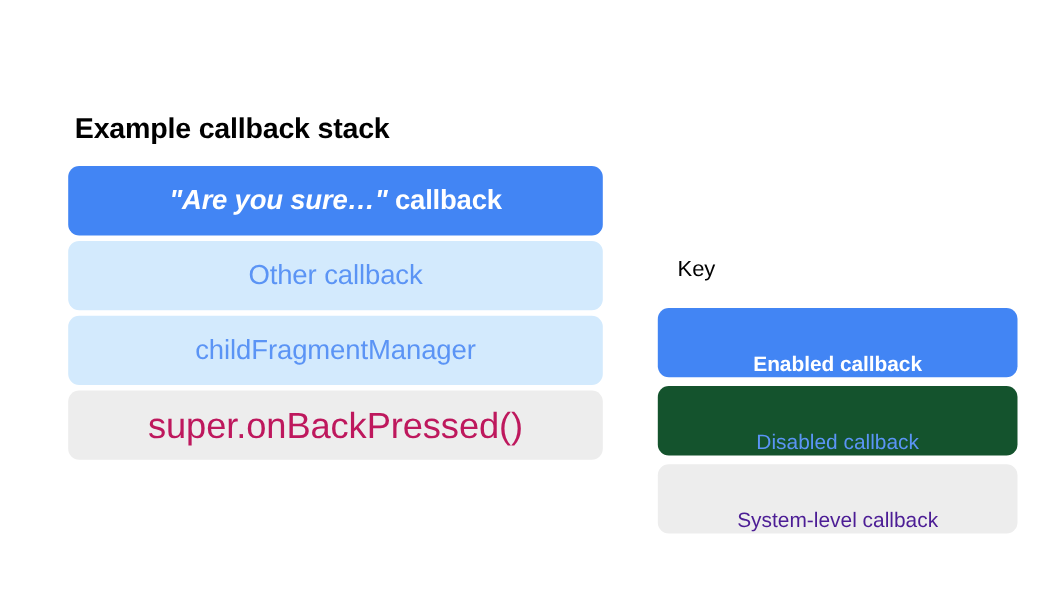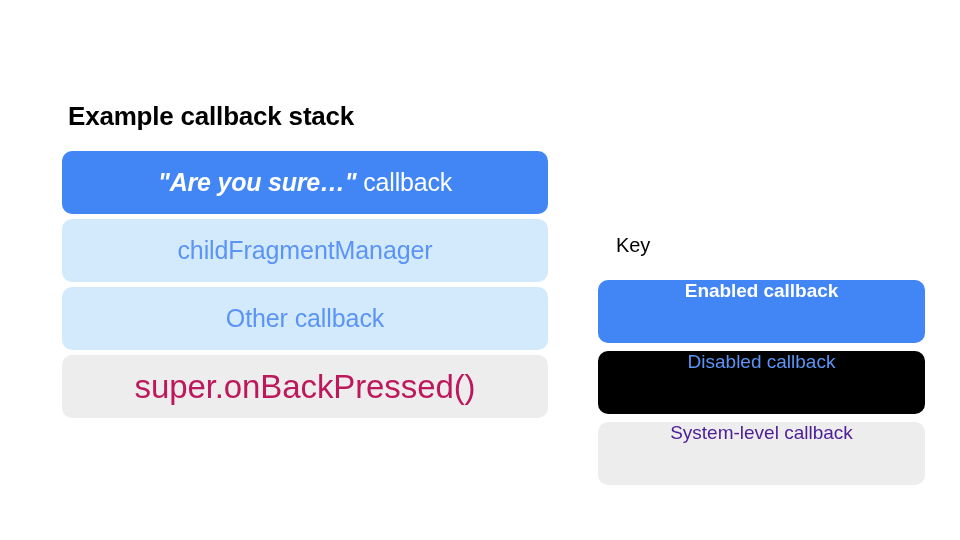--- a/index.html
+++ b/index.html
@@ -80,21 +80,21 @@
     font-size: 33px;
     letter-spacing: -0.1px;
   }
 
   .quote-italic {
     font-style: italic;
     font-weight: 700;
   }
   .quote-tail {
     font-style: normal;
-    font-weight: 400;
+    font-weight: 700;
   }
 
   
   .key-section {
     position: absolute;
     left: 598px;
     top: 232px;
     width: 327px;
   }
 
@@ -111,35 +111,35 @@
   .key-list {
     display: flex;
     flex-direction: column;
     gap: 8px;
   }
 
   .key-bar {
     height: 63px;
     border-radius: 10px;
     display: flex;
-    align-items: flex-start;
+    align-items: flex-end;
     justify-content: center;
     box-sizing: border-box;
     text-align: center;
     white-space: nowrap;
   }
   .key-bar.enabled {
     background: #4285F4;
     color: #ffffff;
     font-weight: 700;
     font-size: 19px;
     letter-spacing: -0.05px;
   }
   .key-bar.disabled {
-    background: #000000;
+    background: #14532d;
     color: #5B94F5;
     font-weight: 400;
     font-size: 19px;
   }
   .key-bar.system {
     background: #EDEDED;
     color: #4c1d95;
     font-weight: 400;
     font-size: 19px;
   }
@@ -152,25 +152,25 @@
   <section class="stack-section">
     <h1 class="section-title">Example callback stack</h1>
 
     <div class="stack-list">
 
       <div class="bar enabled">
         <span><span class="quote-italic">"Are you sure…"</span><span class="quote-tail">&nbsp;</span><span class="quote-tail">callback</span></span>
       </div>
 
       <div class="bar disabled">
-        <span>childFragmentManager</span>
+        <span>Other callback</span>
       </div>
 
       <div class="bar disabled">
-        <span>Other callback</span>
+        <span>childFragmentManager</span>
       </div>
 
 
       <div class="bar system">
         <span>super.onBackPressed()</span>
       </div>
 
     </div>
   </section>
 

